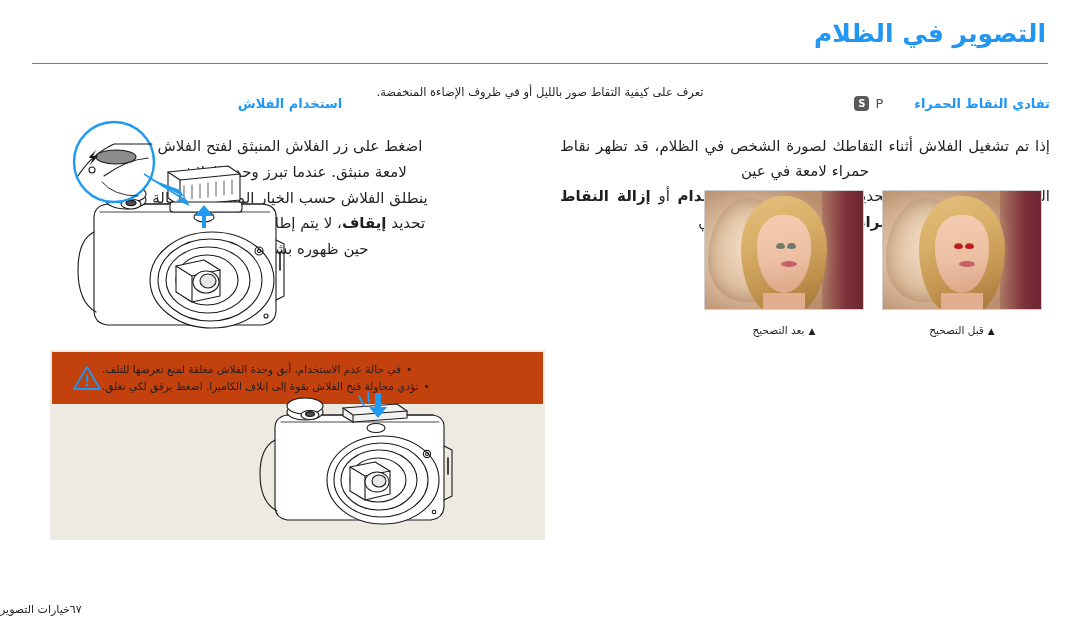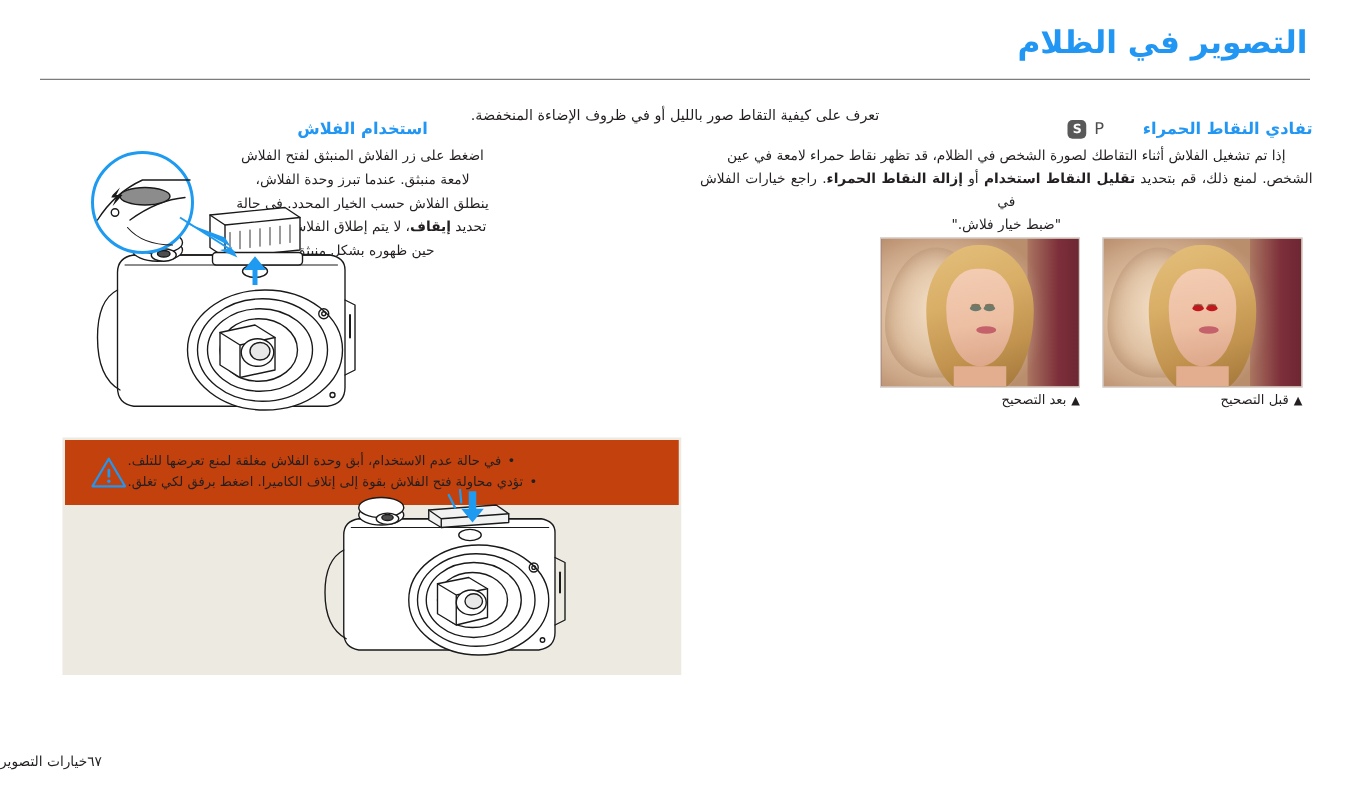--- a/index.html
+++ b/index.html
@@ -107,22 +107,22 @@
   }
   .badge-p {
     font-size: 13px;
     color: #4d4d4d;
     font-weight: normal;
     line-height: 1;
   }
 
   
   .body-copy {
-    margin-top: 5px;
-    font-size: 11px;
+    margin-top: 23px;
+    font-size: 15px;
     line-height: 1.68;
     color: #231f20;
     text-align: justify;
     text-align-last: center;
   }
   .body-copy.narrow {
     text-align: center;
     text-align-last: center;
     line-height: 1.72;
   }
@@ -220,24 +220,24 @@
   .ph-neck {
     position: absolute;
     left: 50%;
     bottom: 0;
     transform: translateX(-50%);
     width: 42px;
     height: 16px;
     background: #e3ad90;
   }
   .photo-caption {
-    margin-top: 4px;
+    margin-top: 14px;
     font-size: 10.5px;
     color: #231f20;
-    text-align: right;
+    text-align: center;
     direction: rtl;
   }
   .cap-tri {
     display: inline-block;
     margin-left: 4px;
     font-size: 9px;
     color: #231f20;
   }
 
   

